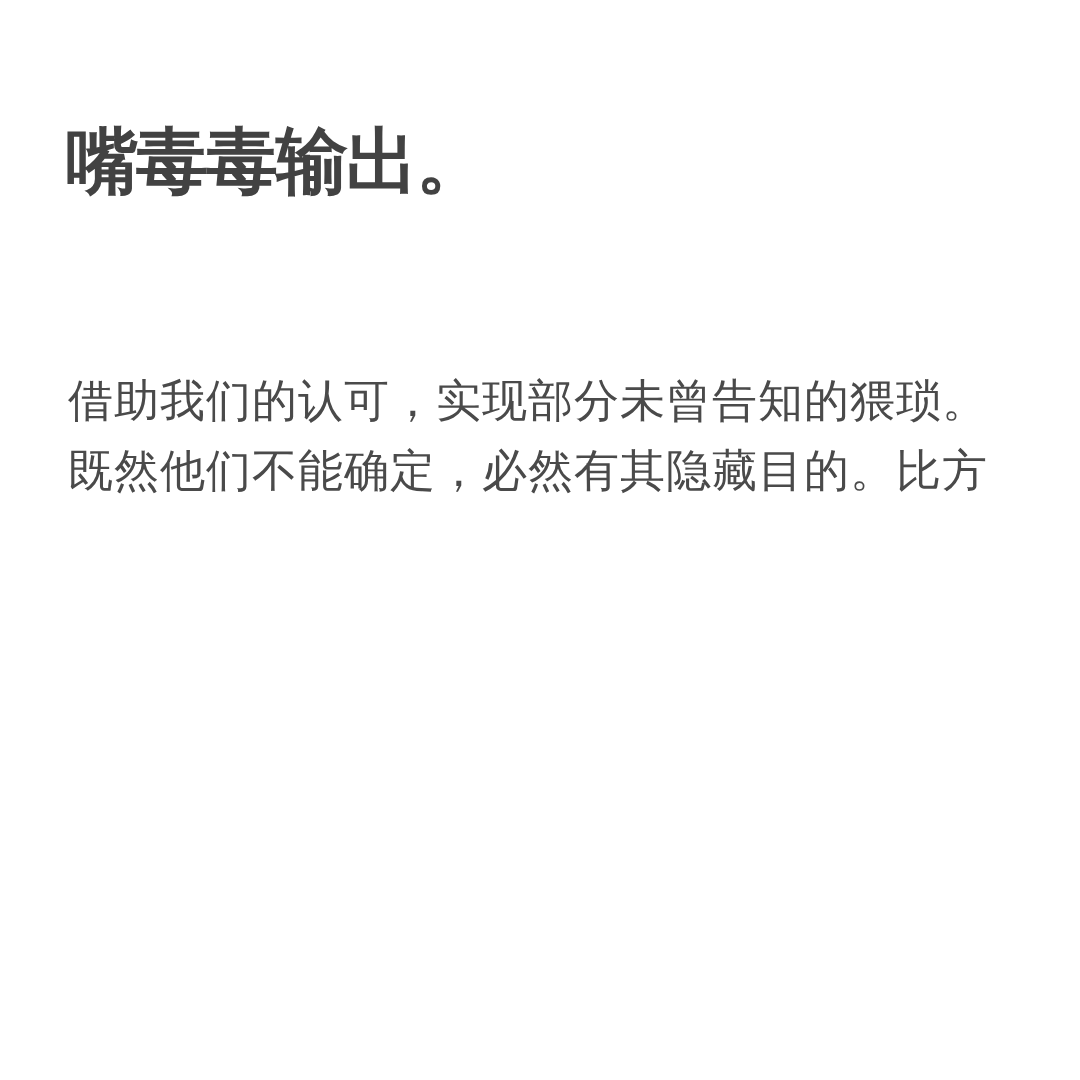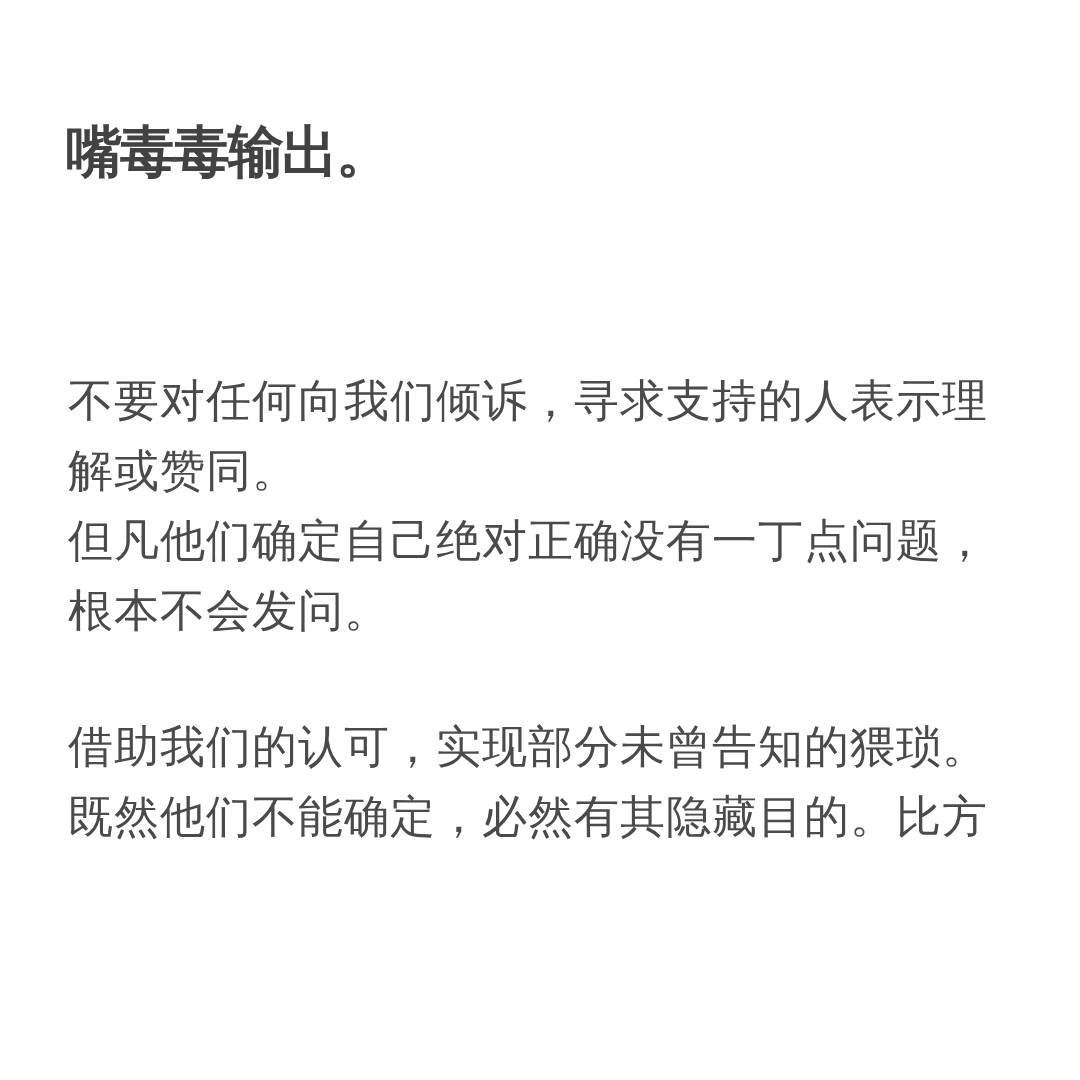--- a/index.html
+++ b/index.html
@@ -17,21 +17,21 @@
   .card {
     position: absolute;
     inset: 0;
     background: #ffffff;
   }
   .title {
     position: absolute;
     left: 66px;
     top: 118px;
     margin: 0;
-    font-size: 56px;
+    font-size: 72px;
     font-weight: 800;
     letter-spacing: -2px;
     color: #424242;
     line-height: 1.2;
     white-space: nowrap;
   }
   .body-text {
     position: absolute;
     left: 68px;
     top: 366px;
@@ -53,26 +53,20 @@
 </style>
 </head>
 <body>
 
 <div class="card">
 
   <h1 class="title">嘴毒毒输出。</h1>
 
   <div class="body-text">
 
-    <div class="paragraph">
-      <div class="line">不要对任何向我们倾诉，寻求支持的人表示理</div>
-      <div class="line">解或赞同。</div>
-      <div class="line">但凡他们确定自己绝对正确没有一丁点问题，</div>
-      <div class="line">根本不会发问。</div>
-    </div>
 
     <div class="paragraph">
       <div class="line">借助我们的认可，实现部分未曾告知的猥琐。</div>
       <div class="line">既然他们不能确定，必然有其隐藏目的。比方</div>
     </div>
 
   </div>
 </div>
 
 </body></html>

